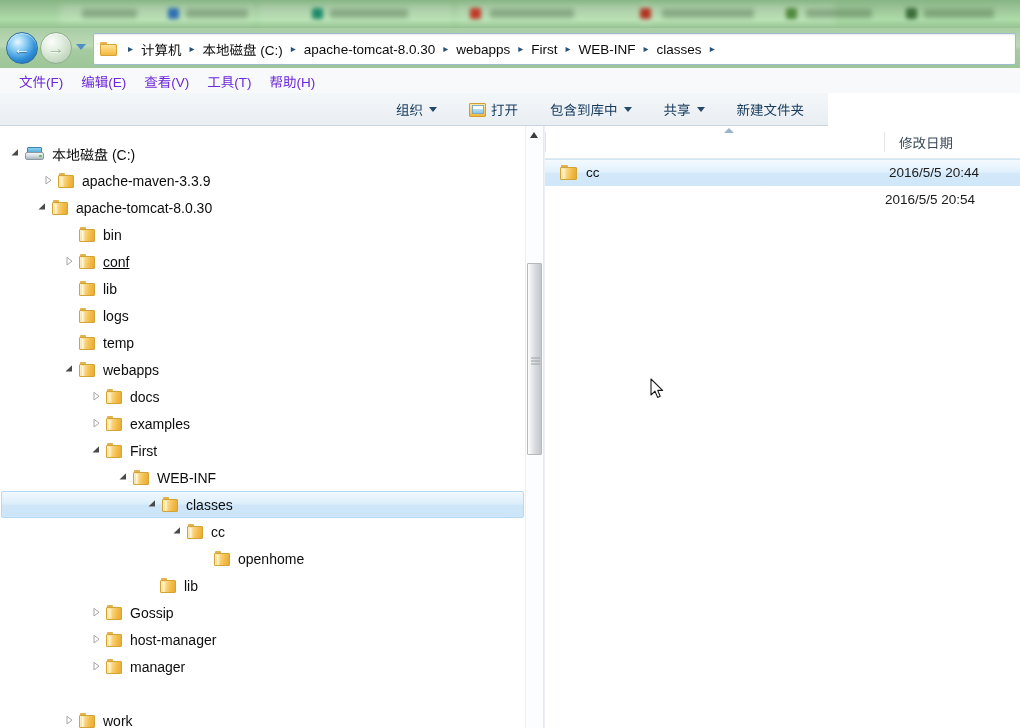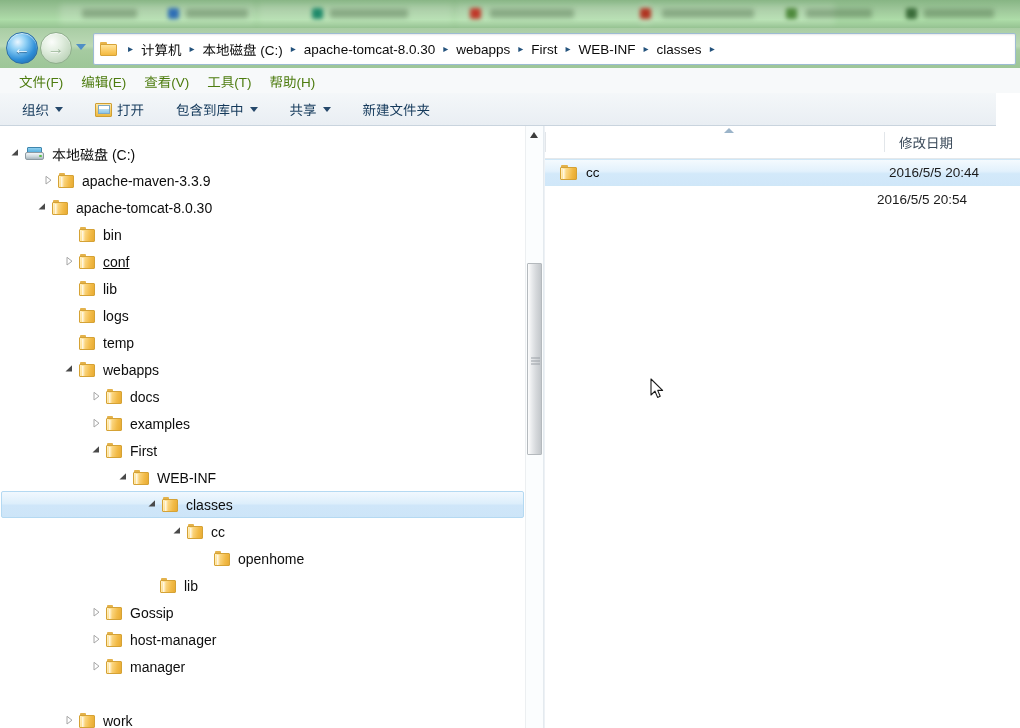--- a/index.html
+++ b/index.html
@@ -90,29 +90,29 @@
     transform:translateY(0px);
   }
 
   
   .menubar{
     position:absolute;left:0;top:68px;width:1020px;height:25px;
     background:#f7f9fa;display:flex;align-items:center;padding-left:10px;
     box-sizing:border-box;
   }
   .menuitem{
-    font-size:13.5px;color:#4d7c0f;padding:2px 9px;white-space:nowrap;cursor:default;
+    font-size:13.5px;color:#6d28d9;padding:2px 9px;white-space:nowrap;cursor:default;
   }
 
   
   .toolbar{
-    position:absolute;left:0;top:93px;width:996px;height:33px;
+    position:absolute;left:0;top:93px;width:828px;height:33px;
     background:linear-gradient(to bottom,#f4f7f9 0%,#e9eef3 100%);
     border-bottom:1px solid #c9d4de;
-    display:flex;align-items:center;padding-left:14px;box-sizing:border-box;
+    display:flex;align-items:center;padding-left:14px;box-sizing:border-box;justify-content:flex-end;
   }
   .tbitem{
     display:flex;align-items:center;height:24px;padding:0 8px;margin-right:16px;
     font-size:13.5px;color:#14395b;white-space:nowrap;cursor:default;border-radius:2px;
   }
   .caret{
     width:0;height:0;margin-left:6px;
     border-left:4px solid transparent;border-right:4px solid transparent;
     border-top:5px solid #25486b;
   }
@@ -656,21 +656,21 @@
             <span class="ficon folder">
               <span class="tab"></span>
               <span class="bodyf"></span>
               <span class="shine"></span>
             </span>
             <span>cc</span>
           </div>
           <div class="fdate" style="left: 344px;">2016/5/5 20:44</div>
         </div>
         <div class="frow" style="top: 27px;">
-          <div class="fdate" style="left: 332px;">2016/5/5 20:54</div>
+          <div class="fdate" style="left: 340px;">2016/5/5 20:54</div>
         </div>
       </div>
   </div>
 
   <svg class="cursor" id="mousecursor" width="14" height="21" viewBox="0 0 14 21" style="left: 650px; top: 378px;">
     <path d="M1,1 L1,17 L5,13.2 L7.6,19.4 L10.2,18.3 L7.7,12.4 L12.6,12.4 Z" fill="#ffffff" stroke="#1a1a1a" stroke-width="1.1" stroke-linejoin="round"></path>
   </svg>
 
 </div>
 

